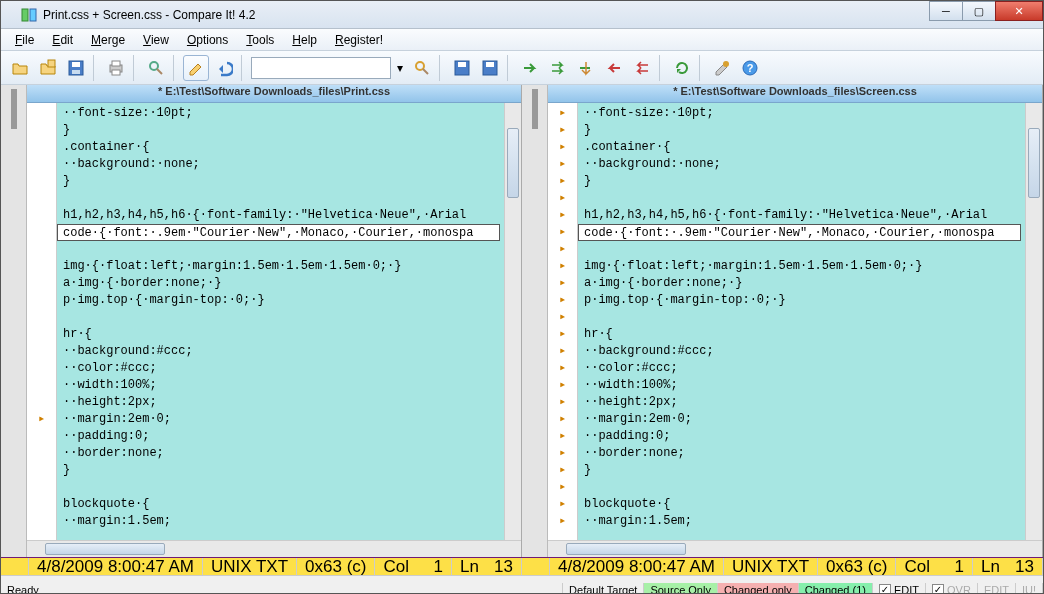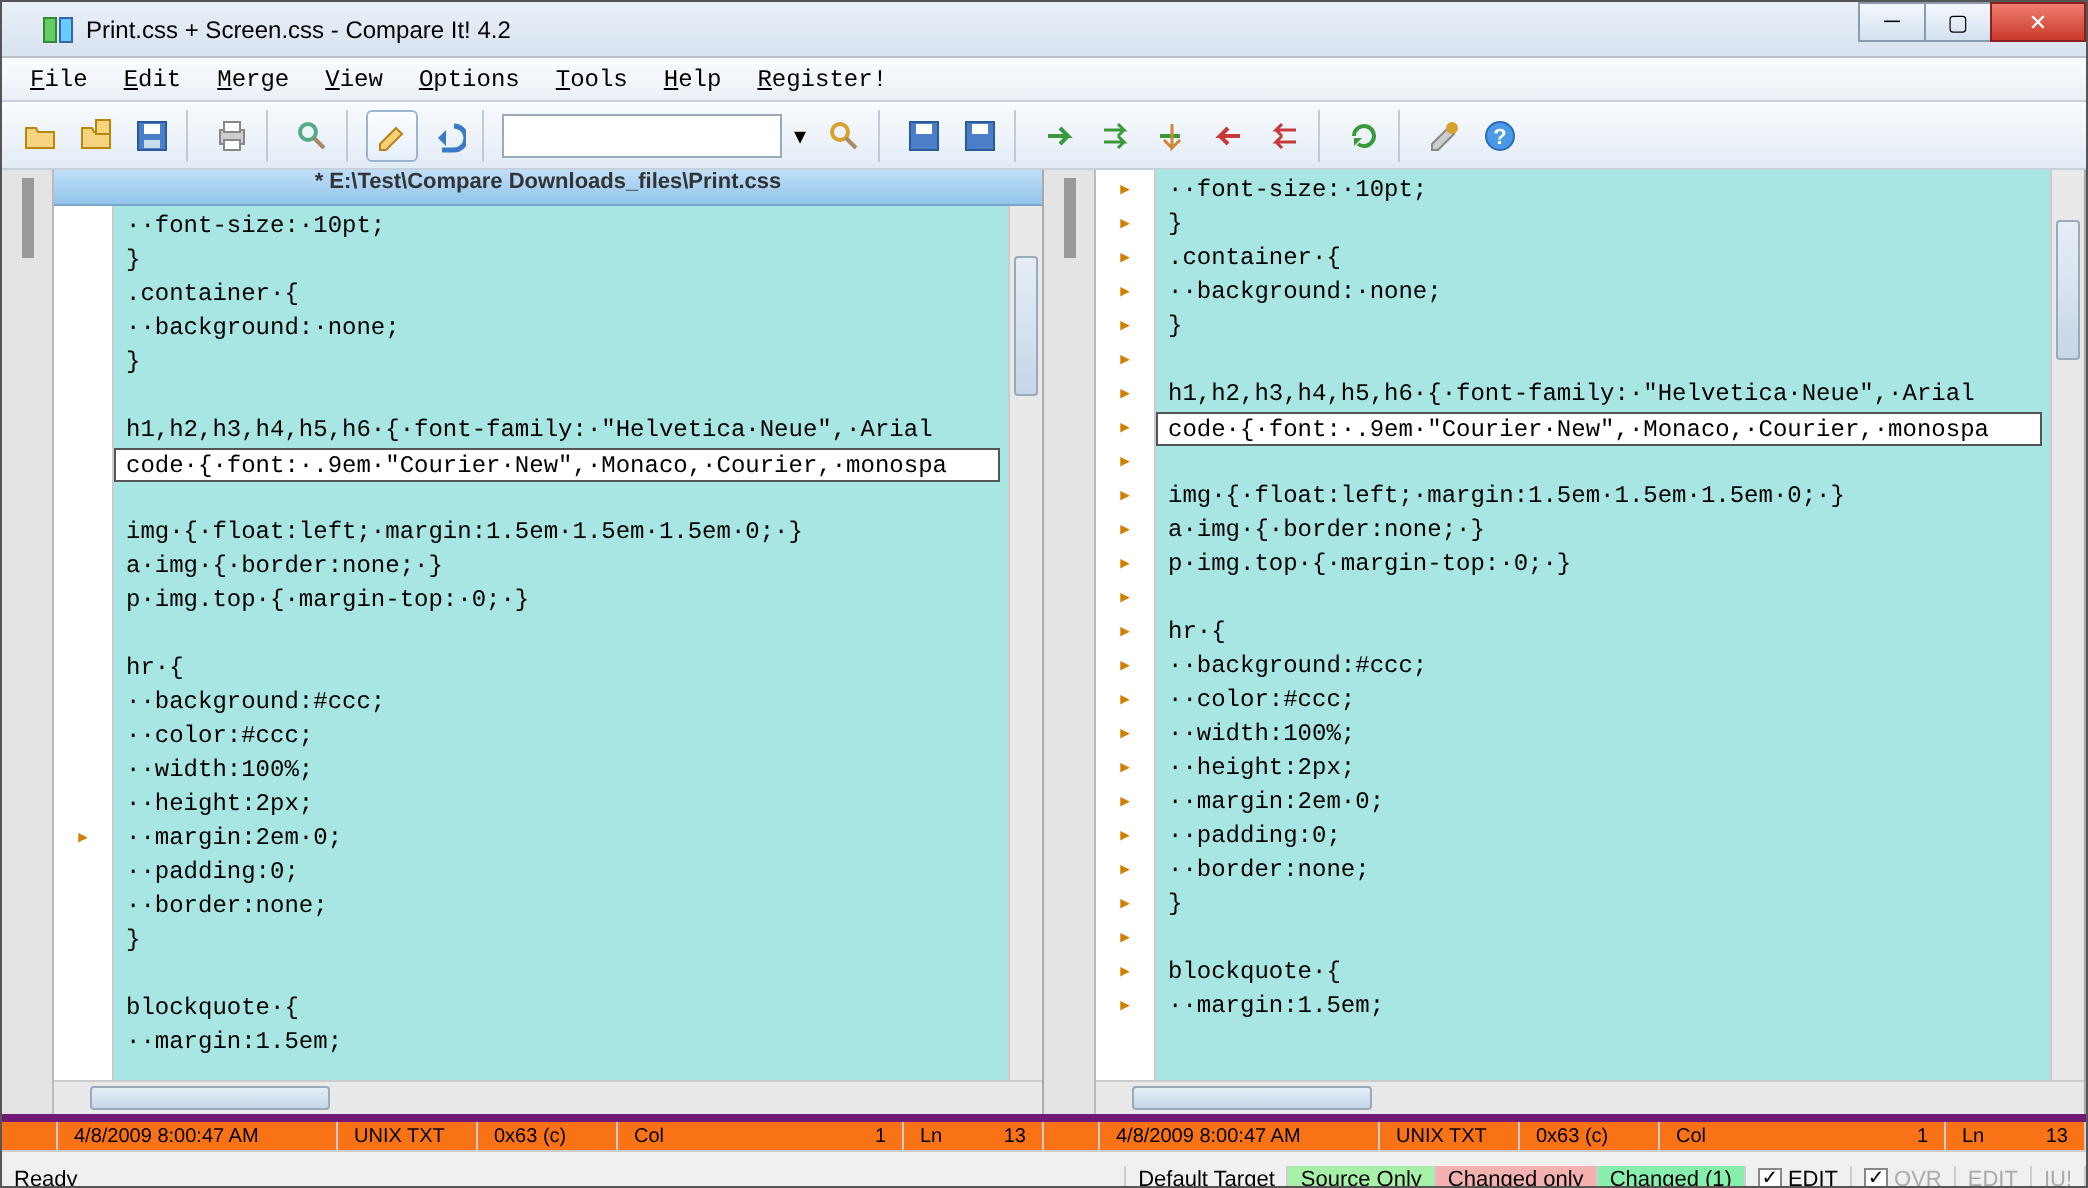--- a/index.html
+++ b/index.html
@@ -4,42 +4,42 @@
 <style>
 * { box-sizing: border-box; margin: 0; padding: 0; }
 body { font-family: "Segoe UI", Tahoma, sans-serif; font-size: 12px; background: #fff; width: 1044px; height: 594px; overflow: hidden; border: 1px solid #555; }
 .titlebar { height: 28px; background: linear-gradient(#e9eff6, #d8e3f0); display: flex; align-items: center; padding: 0 20px; border-bottom: 1px solid #b5c0cc; position: relative; }
 .titlebar-icon { width: 16px; height: 16px; margin-right: 6px; }
 .titlebar-text { font-size: 12px; color: #000; }
 .win-buttons { position: absolute; right: 0; top: 0; display: flex; }
 .win-btn { width: 34px; height: 20px; border: 1px solid #8a9bad; background: linear-gradient(#f4f8fd,#d3e0ee); display:flex;align-items:center;justify-content:center;font-size:11px;cursor:pointer; margin-left:-1px;}
 .win-btn.close { background: linear-gradient(#f07e6e,#c83a2a); color:#fff; width:48px; border-color:#8a2020;}
 .menubar { height: 22px; background: linear-gradient(#fafcfe,#eaf0f7); display:flex; align-items:center; padding:0 6px; gap:2px; border-bottom:1px solid #c6d1dc; }
-.menu-item { padding: 2px 8px; cursor: pointer; font-family: Liberation Mono, monospace; }
+.menu-item { padding: 2px 8px; cursor: pointer; }
 .menu-item u { text-decoration: underline; }
 .toolbar { height: 34px; background: linear-gradient(#f8fbfe,#e3ecf5); border-bottom:1px solid #c6d1dc; display:flex; align-items:center; padding: 3px 6px; gap:2px; }
 .tbtn { width:26px; height:26px; border:1px solid transparent; border-radius:3px; display:flex; align-items:center; justify-content:center; cursor:pointer; }
 .tsep { width:6px; height:26px; border-left:1px solid #c0cbd6; margin:0 2px;}
 .tinput { width:140px; height:22px; border:1px solid #99aabb; background:#fff; padding:0 3px;}
 .workspace { display:flex; height: calc(100% - 28px - 22px - 34px - 18px - 18px); }
 .vbar { width:26px; background:#e4e4e4; border-right:1px solid #bbb; display:flex; flex-direction:column; align-items:center; padding-top:4px; gap:4px; }
 .vbar .mini { width:6px; height:40px; background:#999; }
 .pane { flex:1; display:flex; flex-direction:column; border-right:1px solid #aaa; min-width:0; }
 .pane-header { height:18px; background: linear-gradient(#bfdff8,#92c4ea); text-align:center; font-size:11px; font-weight:bold; color:#333; border-bottom:1px solid #7aa6cc; white-space:nowrap; overflow:hidden; }
 .pane-body { flex:1; display:flex; min-height:0; background:#a7e6e2; position:relative;}
 .gutter { width:30px; background:#fff; border-right:1px solid #ccc; font-family:"Courier New",monospace; font-size:12px; line-height:17px; padding-top:2px; text-align:center; color:#888;}
 .code { flex:1; font-family:"Courier New",monospace; font-size:12px; line-height:17px; padding:2px 4px 2px 6px; white-space:pre; overflow:hidden; color:#000; background:#a7e6e2; position:relative;}
 .code .line { height:17px; }
 .code .hl { background:#fff; border:1px solid #555; margin-left:-6px; padding-left:5px;}
 .vscroll { width:17px; background:#e9e9e9; border-left:1px solid #ccc; position:relative;}
 .vscroll .thumb { position:absolute; left:2px; right:2px; top:25px; height:70px; background:linear-gradient(#e6eef7,#c5d6e8); border:1px solid #9ab; border-radius:2px;}
 .hscroll-row { height:17px; display:flex; background:#e9e9e9; border-top:1px solid #ccc;}
 .hscroll-row .hscroll { flex:1; position:relative;}
 .hscroll-row .hscroll .hthumb { position:absolute; top:2px; bottom:2px; left:18px; width:120px; background:linear-gradient(#e6eef7,#c5d6e8); border:1px solid #9ab; border-radius:2px;}
-.statusbar1 { height:18px; background:#f97316; border-top:4px solid #701a75; display:flex; font-size:10px; }
+.statusbar1 { height:18px; background:#fde047; border-top:1px solid #701a75; display:flex; font-size:17px; }
 .statusbar1 .cell { border-right:1px solid #ccc; padding:1px 8px; display:flex; align-items:center; white-space:nowrap;}
 .statusbar2 { height:28px; background:#f0f0f0; border-top:1px solid #ccc; display:flex; font-size:11px; align-items:center;}
 .statusbar2 .cell { border-right:1px solid #ccc; padding:1px 6px; display:flex; align-items:center; white-space:nowrap;}
 .badge-src { background:#a7f0a7; padding:0 6px; }
 .badge-tgt { background:#f5b0b0; padding:0 6px; }
 .badge-chg { background:#86efac; padding:0 6px; }
 .chk { width:12px; height:12px; border:1px solid #888; background:#fff; display:inline-flex; align-items:center; justify-content:center; margin-right:3px;}
 .chk.on::after { content:"✓"; font-size:10px; line-height:1;}
 svg { pointer-events: none; }
 .marker { color:#999; display:inline-block; width:10px; text-align:center;}
@@ -189,21 +189,21 @@
     </div>
 </div>
 
 <div class="workspace">
 
   <div class="vbar">
     <div class="mini"></div>
   </div>
 
   <div class="pane">
-    <div class="pane-header">* E:\Test\Compare Downloads_files\Print.css</div>
+    <div class="pane-header">* E:\Test\Software Downloads_files\Print.css</div>
     <div class="pane-body">
       <div class="gutter" id="gutter-left">
           <div style="height:17px"></div>
           <div style="height:17px"></div>
           <div style="height:17px"></div>
           <div style="height:17px"></div>
           <div style="height:17px"></div>
           <div style="height:17px"></div>
           <div style="height:17px"></div>
           <div style="height:17px"></div>
@@ -235,20 +235,21 @@
           <div class="hthumb"></div>
         </div>
     </div>
   </div>
 
   <div class="vbar">
     <div class="mini"></div>
   </div>
 
   <div class="pane">
+    <div class="pane-header">* E:\Test\Software Downloads_files\Screen.css</div>
     <div class="pane-body">
       <div class="gutter" id="gutter-right">
           <div style="height:17px"><span class="marker diff">▸</span></div>
           <div style="height:17px"><span class="marker diff">▸</span></div>
           <div style="height:17px"><span class="marker diff">▸</span></div>
           <div style="height:17px"><span class="marker diff">▸</span></div>
           <div style="height:17px"><span class="marker diff">▸</span></div>
           <div style="height:17px"><span class="marker diff">▸</span></div>
           <div style="height:17px"><span class="marker diff">▸</span></div>
           <div style="height:17px"><span class="marker diff">▸</span></div>

